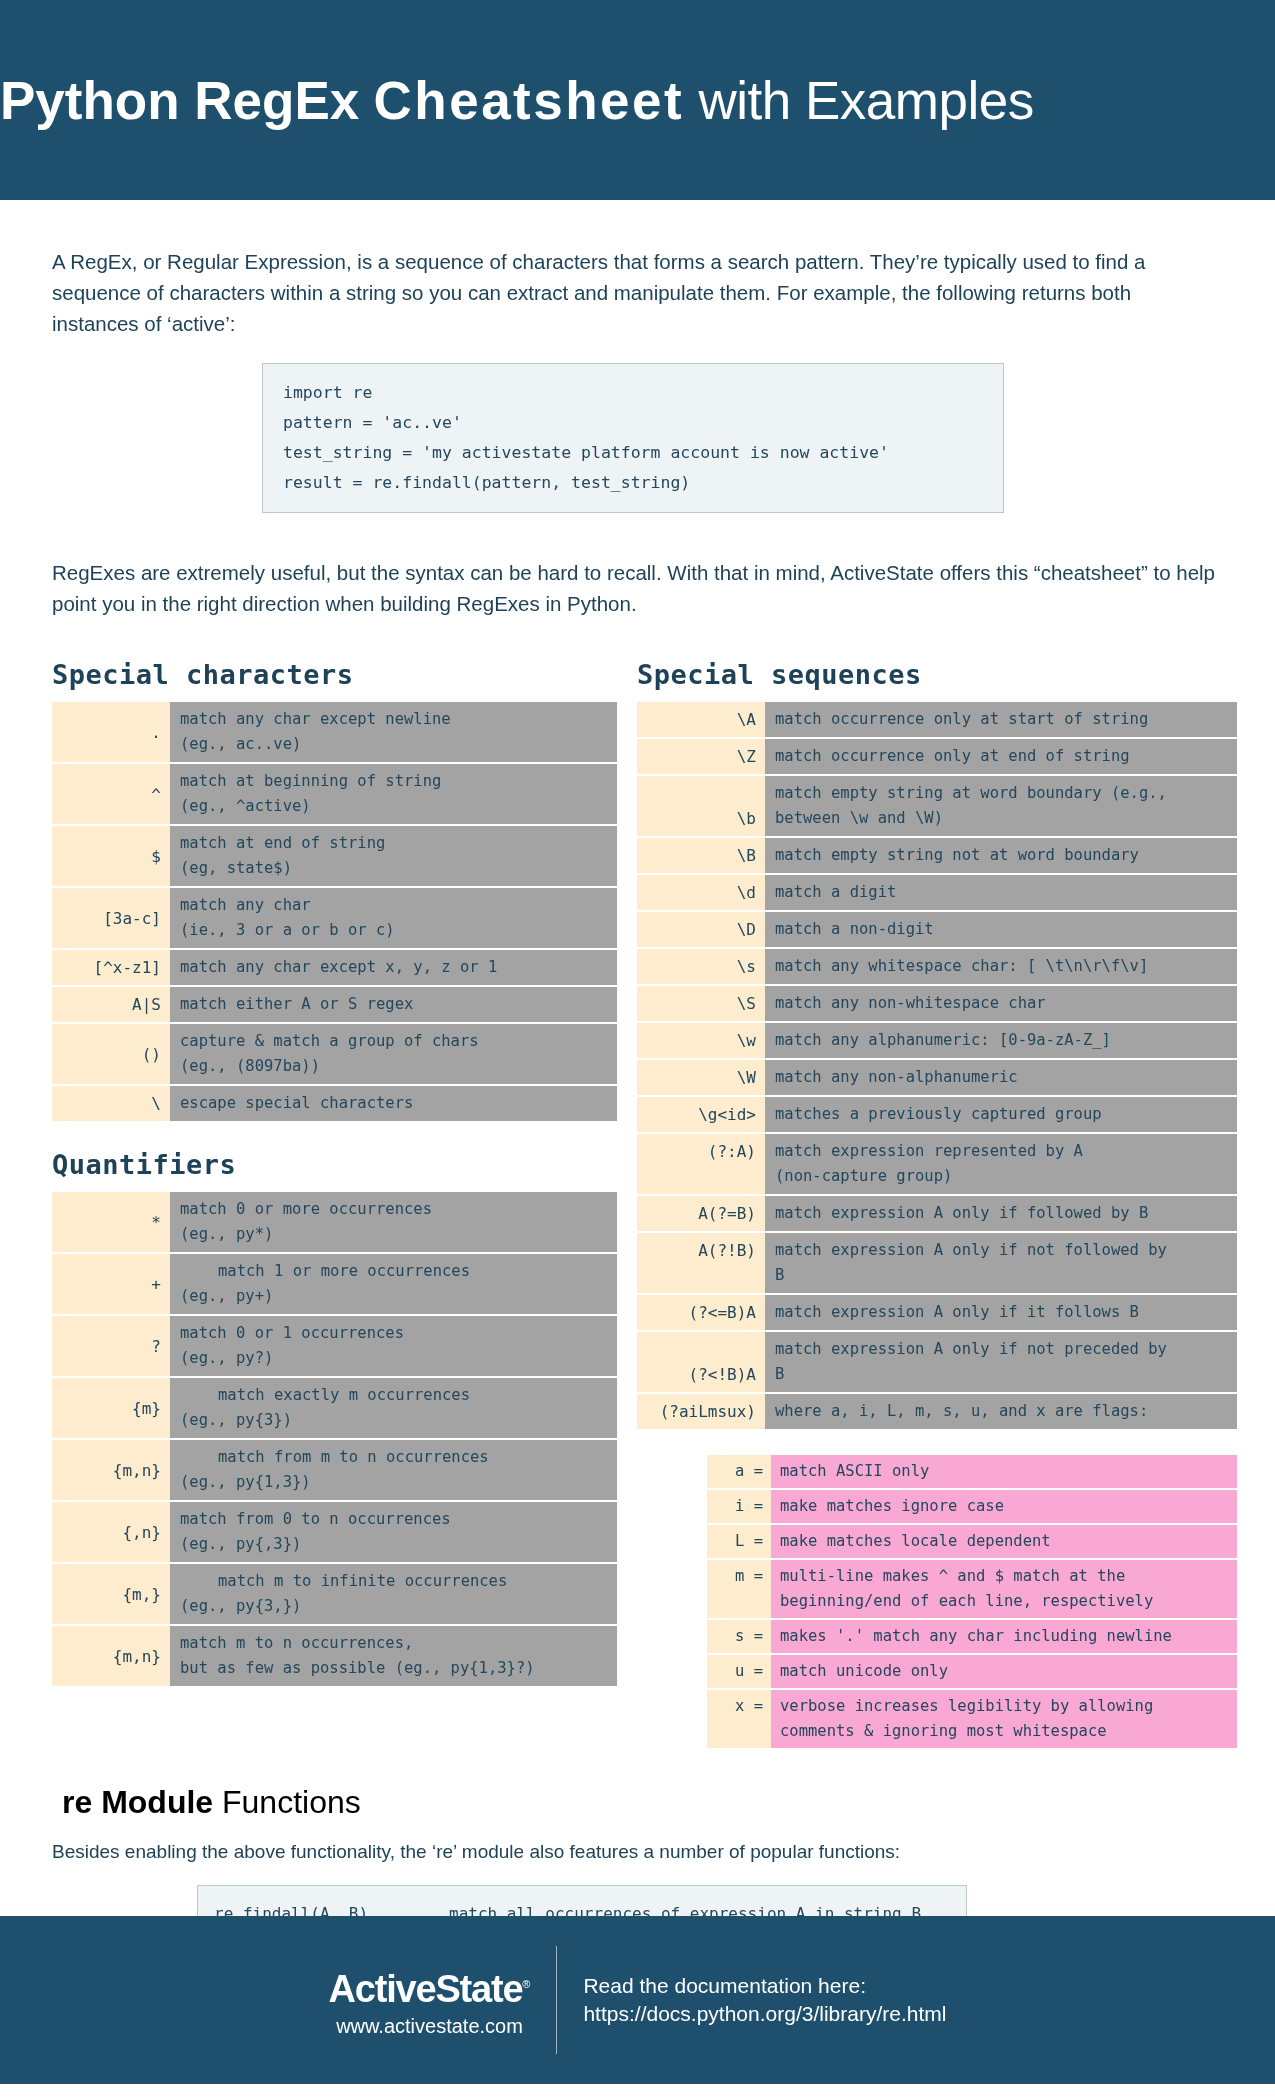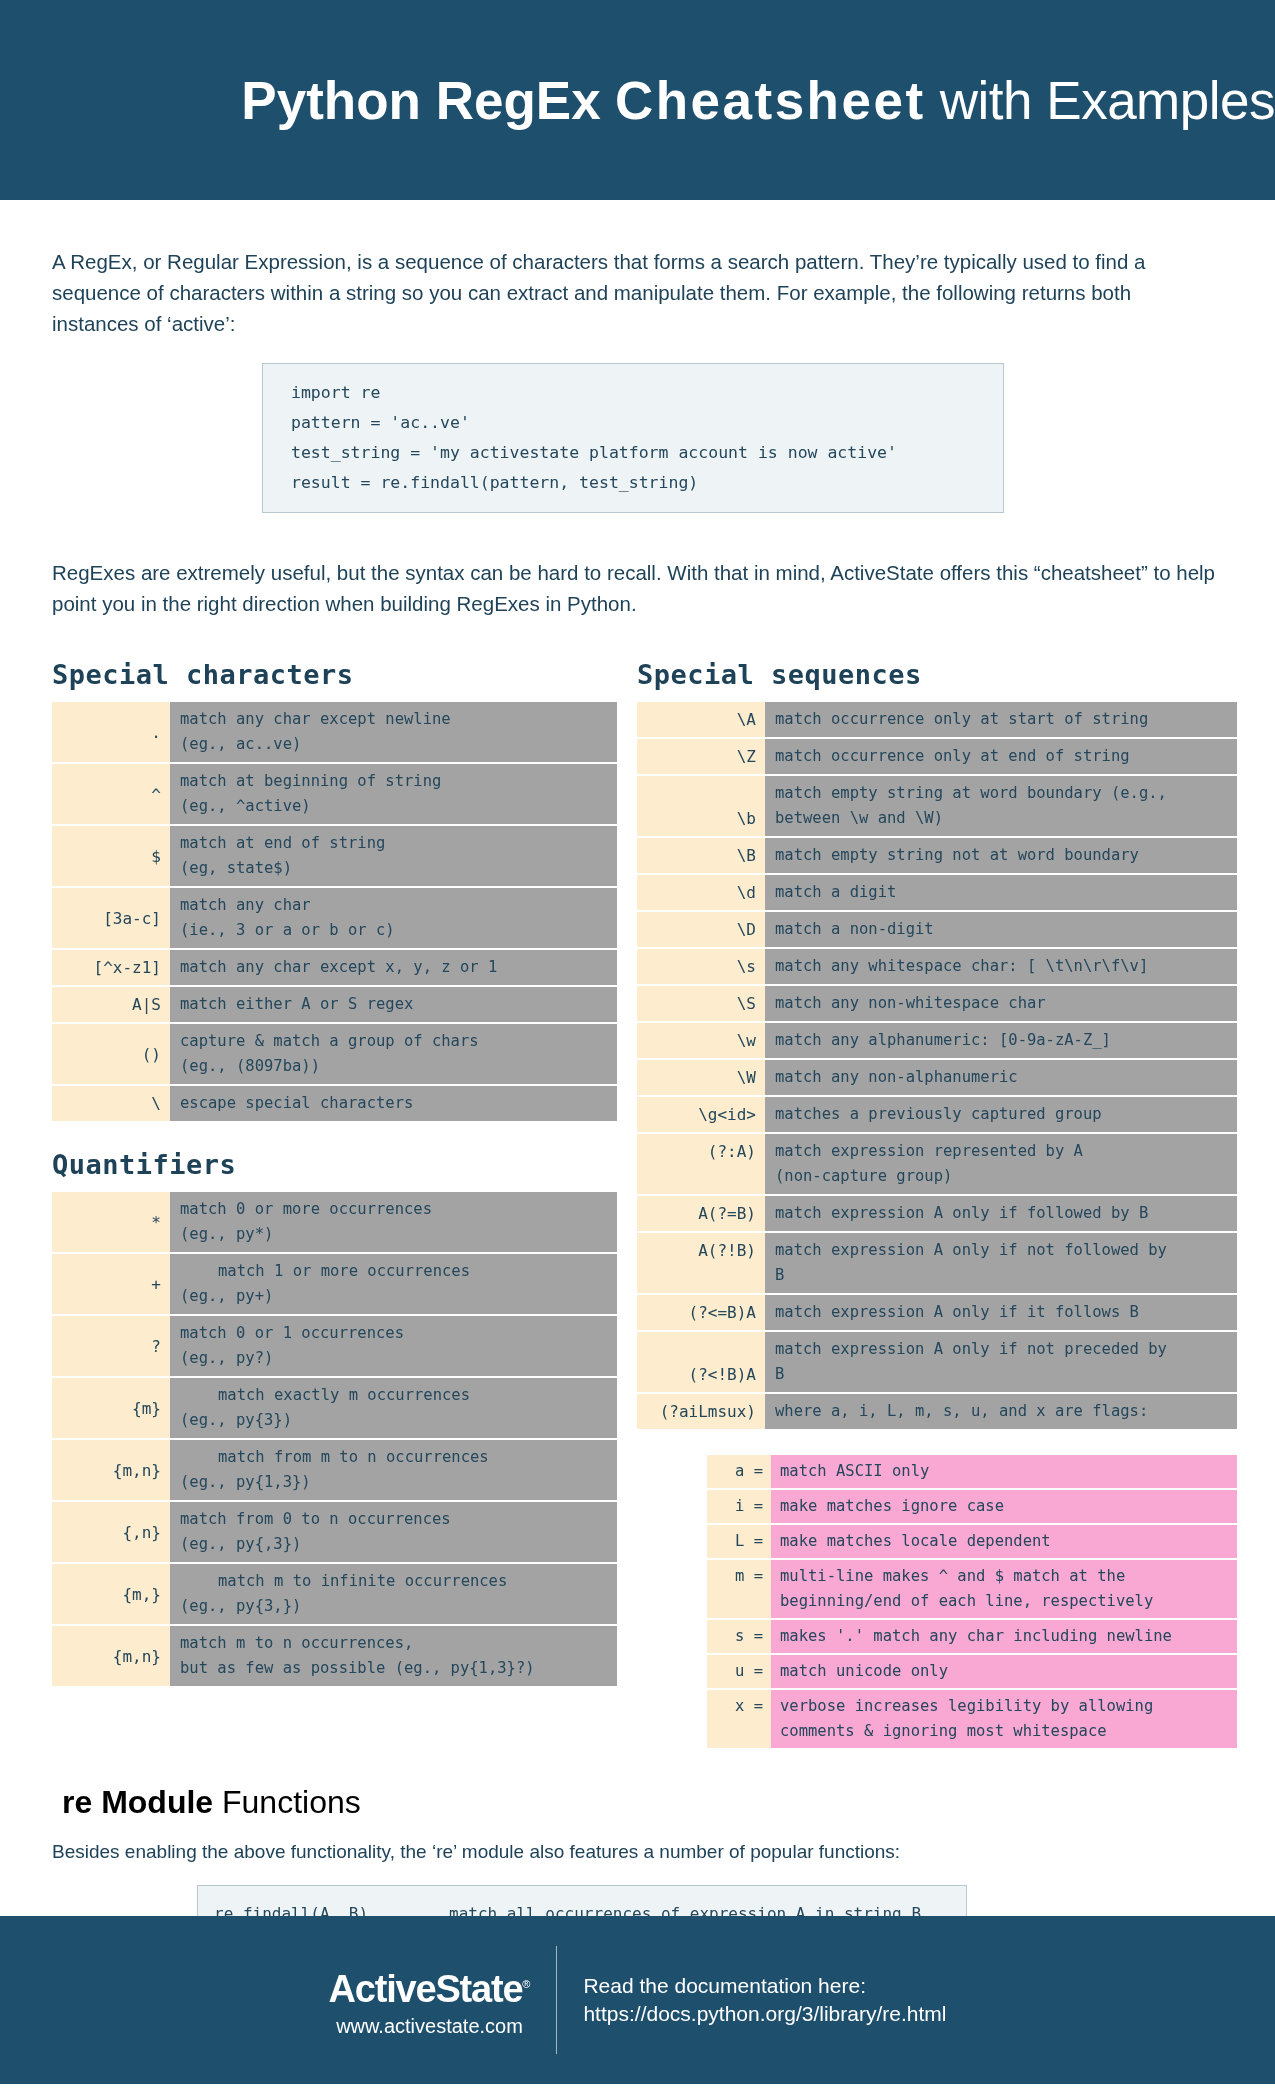--- a/index.html
+++ b/index.html
@@ -15,21 +15,21 @@
     position: relative;
     overflow: hidden;
   }
 
   
   .header-bar {
     background: #1e506e;
     height: 200px;
     display: flex;
     align-items: center;
-    justify-content: flex-end;
+    justify-content: flex-start;
     box-sizing: border-box;
   }
   .header-title {
     color: #ffffff;
     font-size: 53px;
     letter-spacing: -0.5px;
     white-space: nowrap;
     font-weight: 400;
   }
   .header-title .bold {
@@ -66,21 +66,21 @@
   }
 
   
   .codeblock {
     background: #eef3f5;
     border: 1px solid #b9c7cf;
     font-family: "DejaVu Sans Mono", monospace;
     font-size: 16.5px;
     line-height: 30px;
     color: #24475c;
-    padding: 14px 28px;
+    padding: 14px 20px;
     box-sizing: border-box;
   }
   .codeblock.intro-code {
     margin: 24px 0 0 210px;
     width: 742px;
   }
   .code-line { white-space: pre; }
 
   
   .mono-heading {

